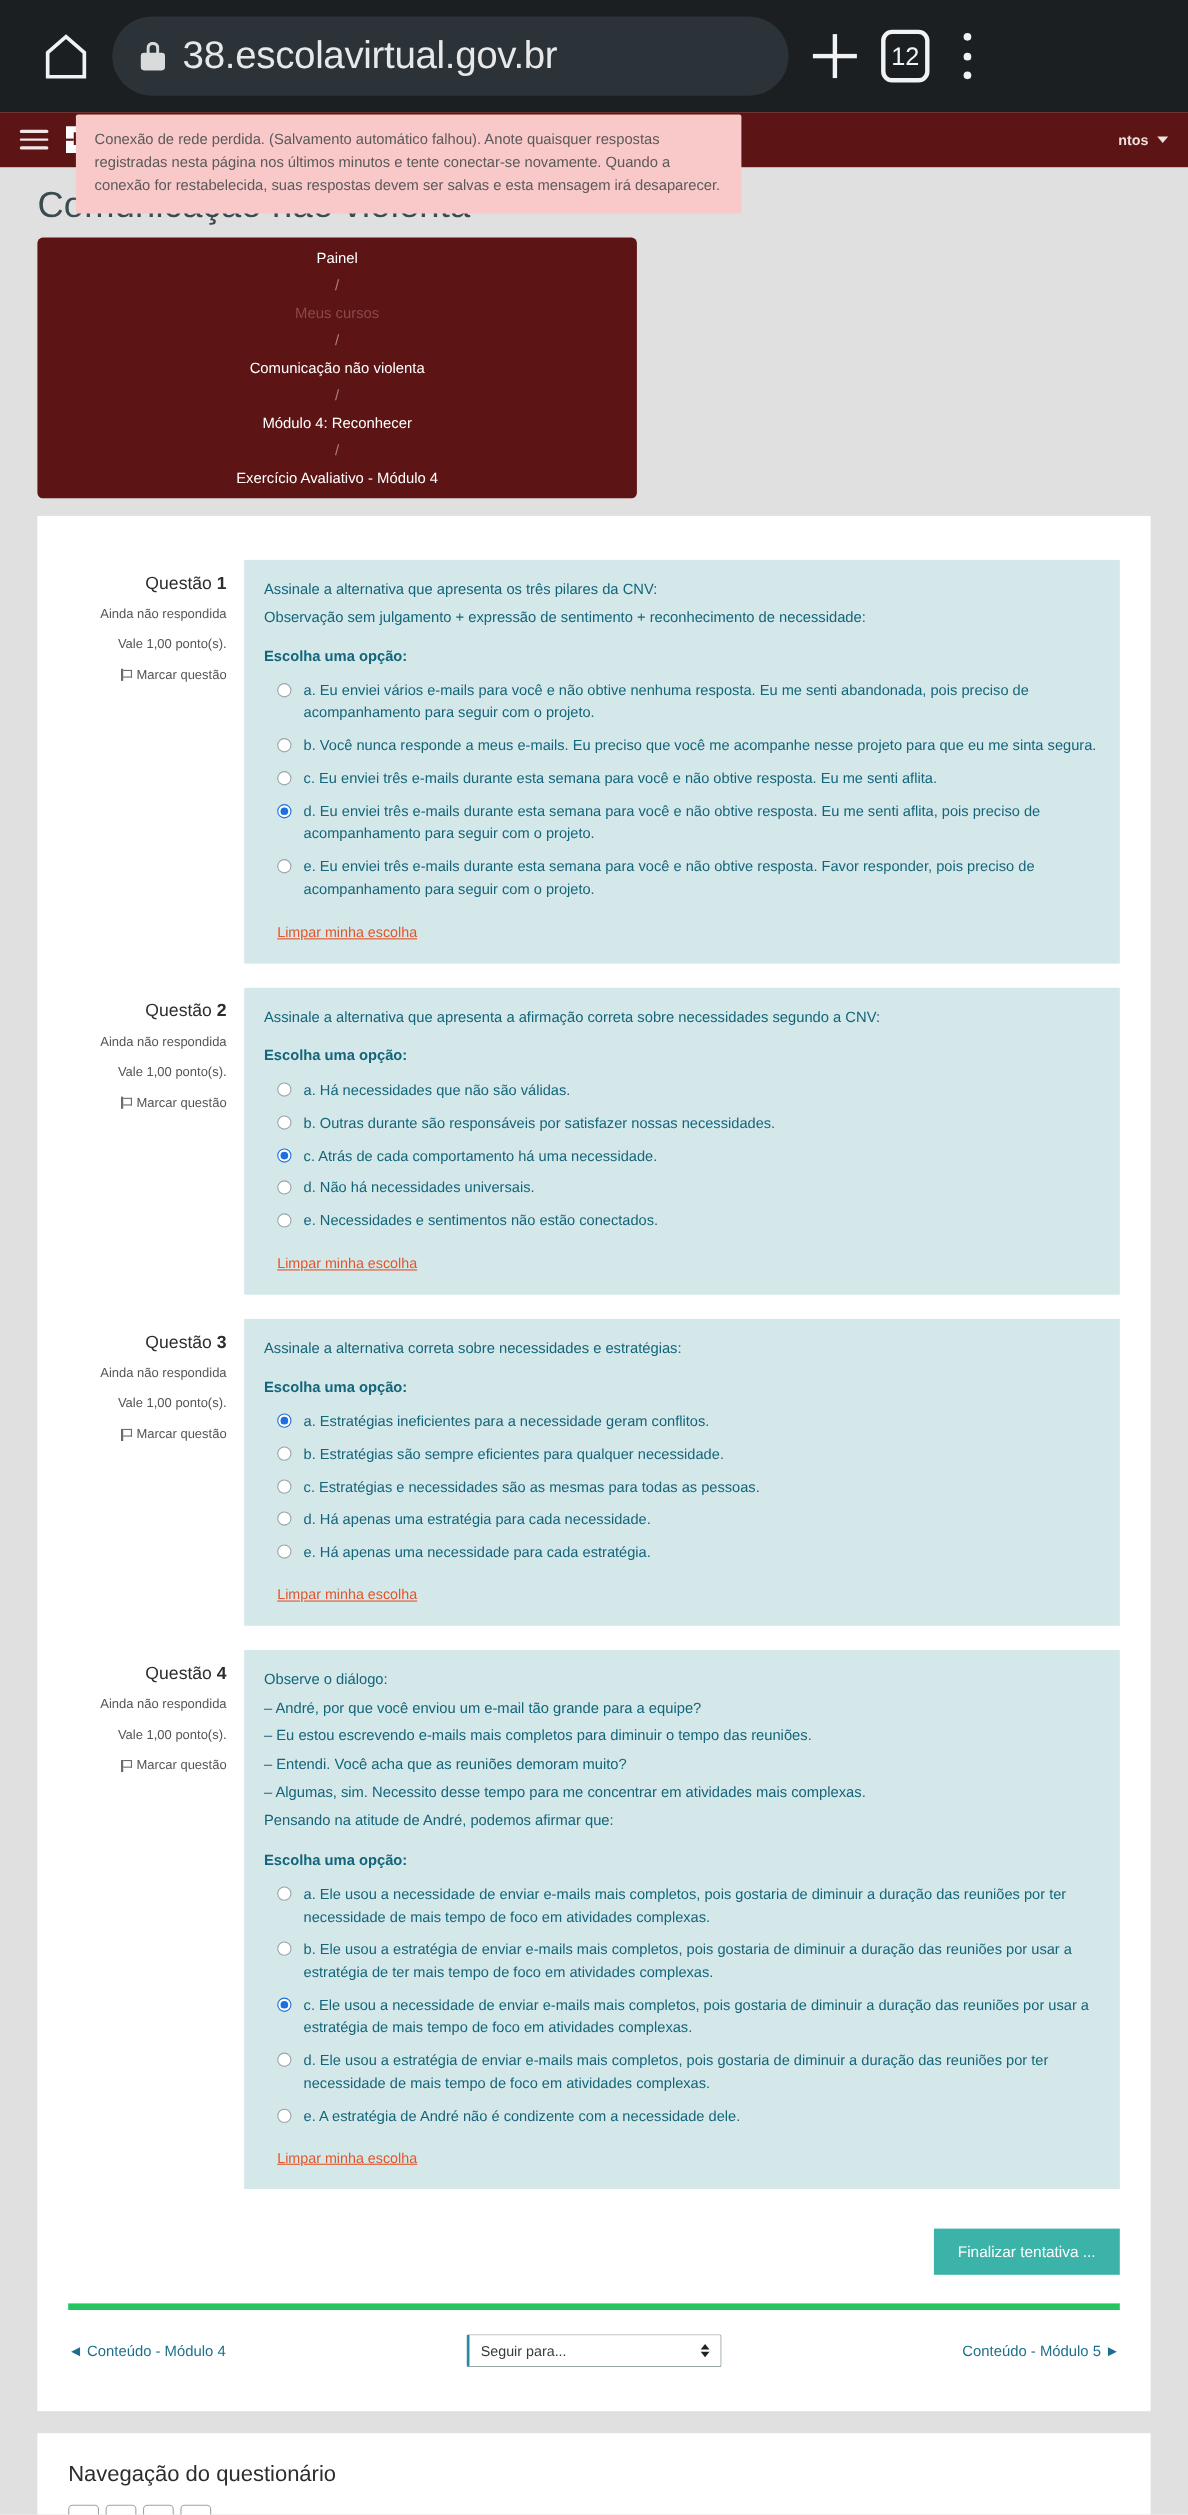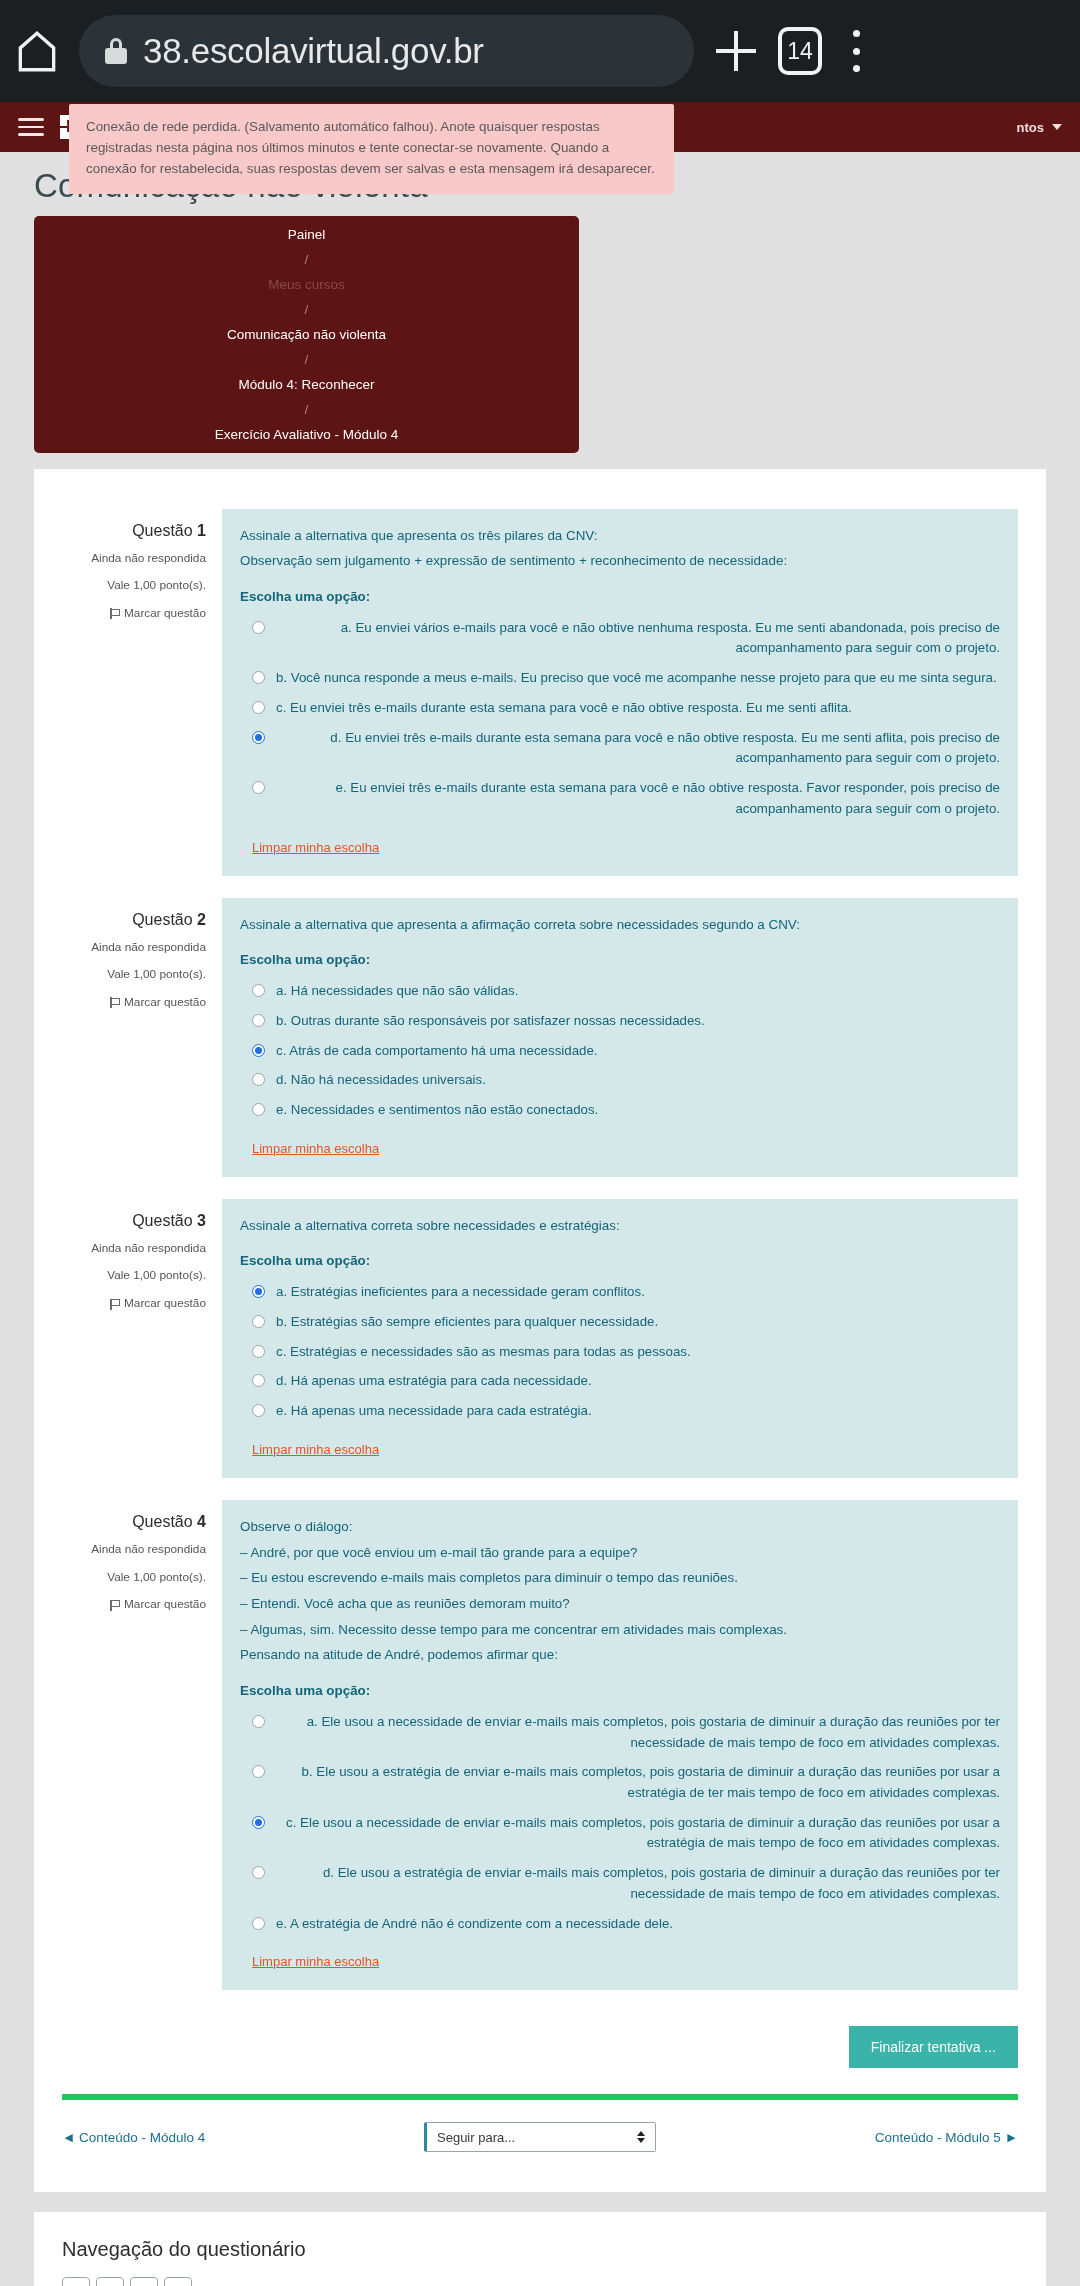--- a/index.html
+++ b/index.html
@@ -11,21 +11,21 @@
     font-family: "Liberation Sans", sans-serif;
     overflow: hidden;
   }
 
   
   .browser-bar {
     height: 102px;
     background: #1b1f22;
     display: flex;
     align-items: center;
-    padding: 0 9px;
+    padding: 0 32px;
     gap: 14px;
   }
   .home-icon { width: 56px; height: 56px; flex: 0 0 56px; display:flex; align-items:center; justify-content:center; }
   .url-pill {
     flex: 1 1 auto;
     height: 72px;
     background: #2b3338;
     border-radius: 36px;
     display: flex;
     align-items: center;
@@ -155,21 +155,21 @@
     flex: 1 1 auto;
     background: #d4e8ea;
     padding: 16px 18px 16px 18px;
     color: #14657a;
     font-size: 13.4px;
     line-height: 1.62;
   }
   .qtext p { margin-bottom: 4px; }
   .qprompt { font-weight: bold; color: #14657a; margin: 14px 0 10px 0; font-size: 13.4px; }
 
-  .opt { display: flex; align-items: flex-start; gap: 11px; margin-bottom: 9px; padding-left: 12px; text-align: right; }
+  .opt { display: flex; align-items: flex-start; gap: 11px; margin-bottom: 9px; padding-left: 12px; }
   .radio {
     flex: 0 0 13px;
     width: 13px; height: 13px;
     border-radius: 50%;
     border: 1.5px solid #9aa5a8;
     background: #ffffff;
     margin-top: 3px;
     position: relative;
   }
   .radio.sel { border-color: #1f6fe0; background: #ffffff; }
@@ -266,21 +266,21 @@
         <span class="body"></span>
     </span>
     <span class="url-text">38.escolavirtual.gov.br</span>
   </div>
 
   <div class="chrome-btn">
     <span class="plus-icon"></span>
   </div>
 
   <div class="chrome-btn">
-    <span class="tabs-icon">14</span>
+    <span class="tabs-icon">12</span>
   </div>
 
   <div class="chrome-btn">
     <span class="kebab-icon">
       <span></span>
         <span></span>
         <span></span>
     </span>
   </div>
 </div>

